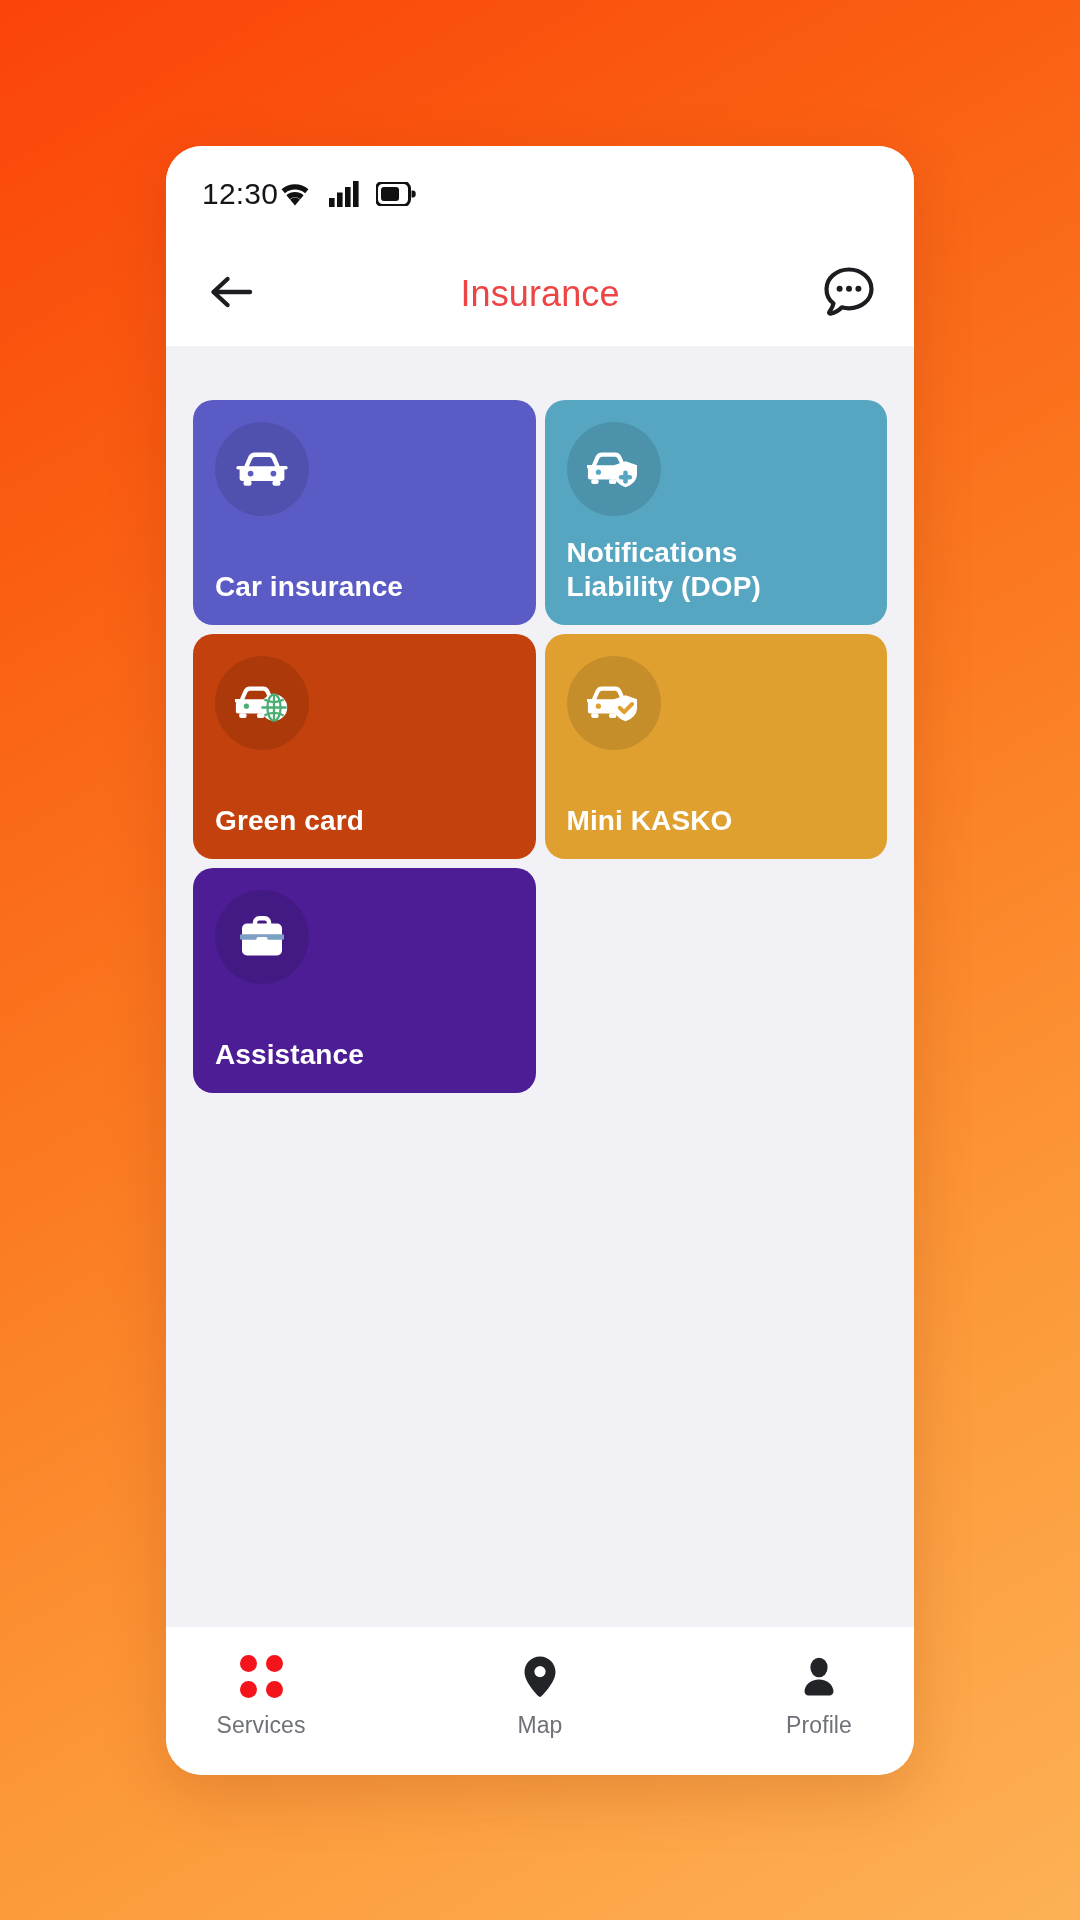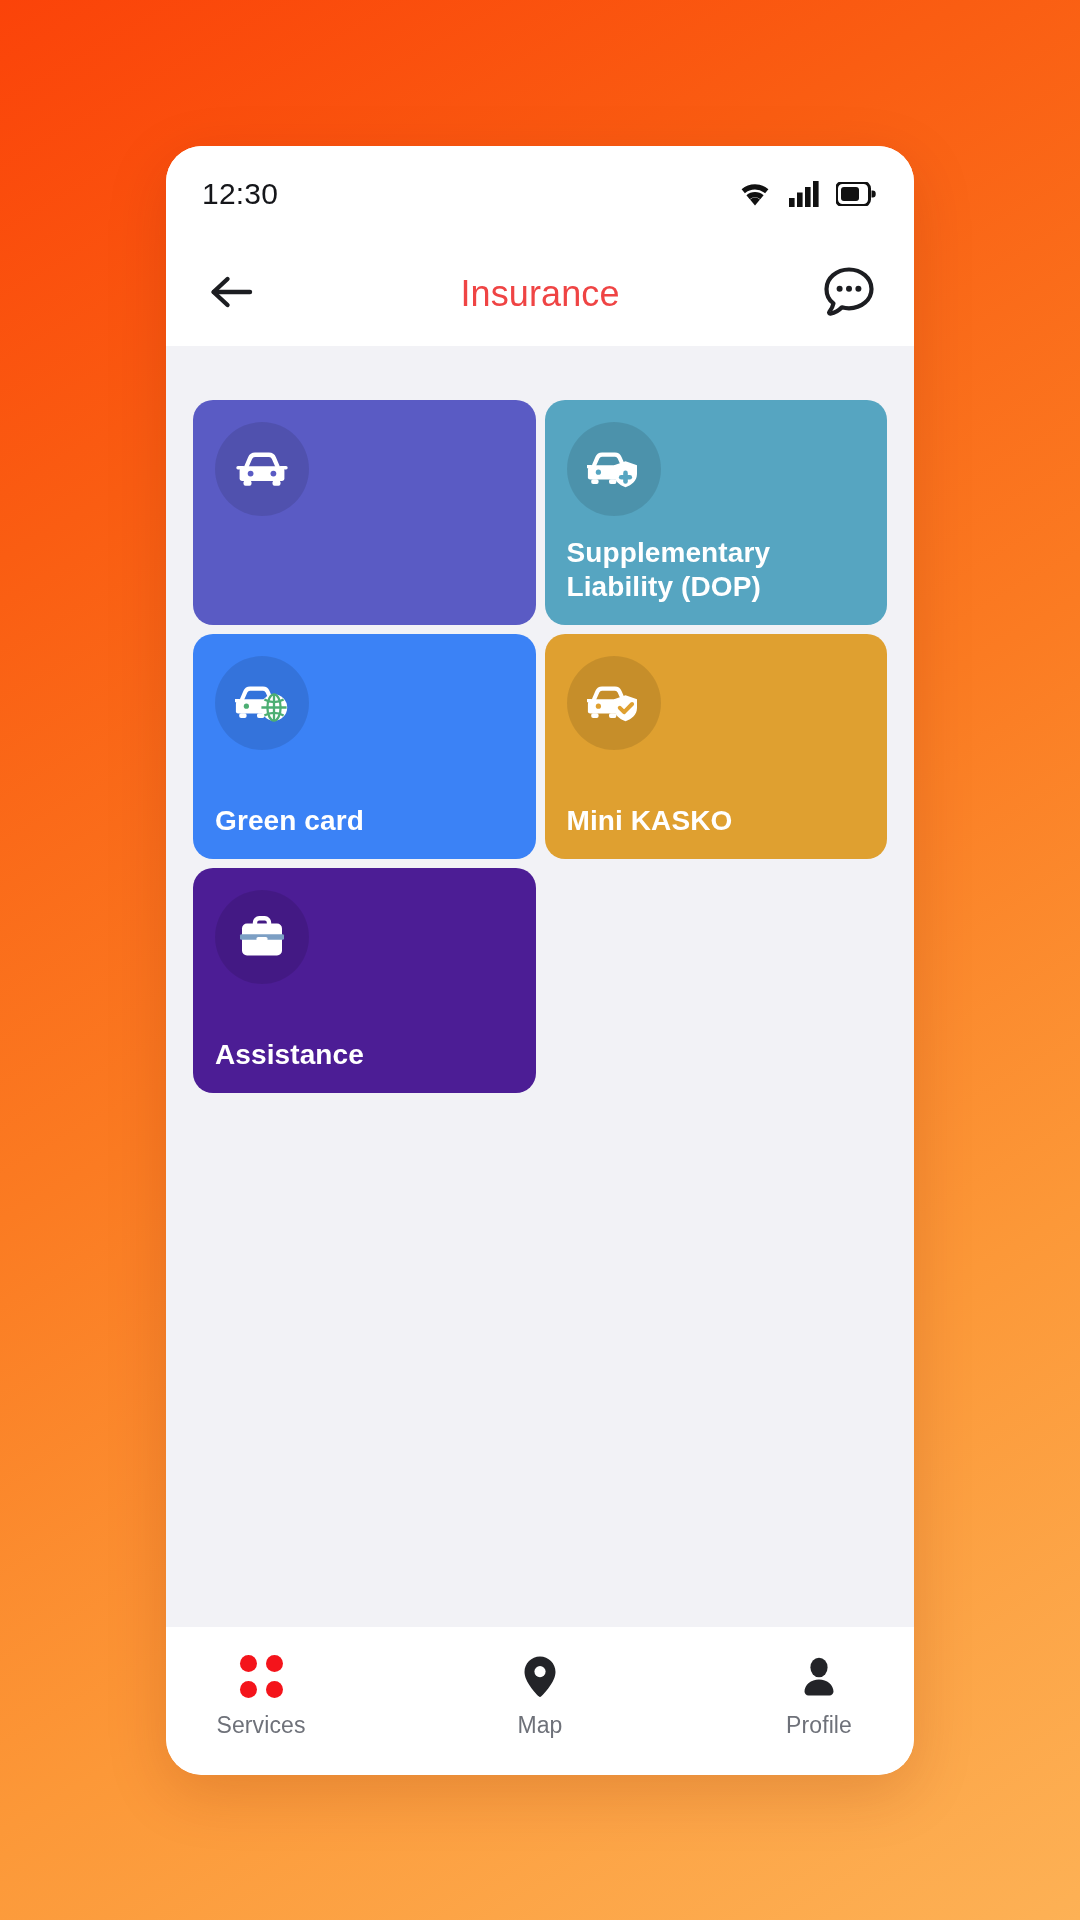--- a/index.html
+++ b/index.html
@@ -29,21 +29,20 @@
     box-shadow: 0 18px 60px rgba(120, 30, 0, 0.18);
   }
 
   
   .status-bar {
     height: 96px;
     flex: 0 0 96px;
     background: #FFFFFF;
     display: flex;
     align-items: center;
-    justify-content: space-between;
     padding: 0 38px 0 36px;
   }
   .status-time {
     font-size: 30px;
     font-weight: 500;
     color: #15161A;
     letter-spacing: 0.2px;
   }
   .status-icons {
     display: flex;
@@ -243,43 +242,44 @@
               <path d="M10.5 19.5l3.6-8.4C15 9 16.9 7.8 19 7.8h14c2.1 0 4 1.2 4.9 3.3l3.6 8.4" fill="none" stroke="#fff" stroke-width="4.4" stroke-linecap="round" stroke-linejoin="round"></path>
               <path d="M8.2 19.2h35.6c2.6 0 4.6 2.1 4.6 4.7v7.5c0 1.4-1.1 2.5-2.5 2.5H6.1c-1.4 0-2.5-1.1-2.5-2.5v-7.5c0-2.6 2-4.7 4.6-4.7z" fill="#fff"></path>
               <rect x="7.5" y="33.5" width="8" height="5.2" rx="2" fill="#fff"></rect>
               <rect x="36.5" y="33.5" width="8" height="5.2" rx="2" fill="#fff"></rect>
               <circle cx="14.6" cy="26.6" r="2.9" fill="#5A5BC4"></circle>
               <circle cx="37.4" cy="26.6" r="2.9" fill="#5A5BC4"></circle>
               <path d="M2 20.8h5M45 20.8h5" stroke="#fff" stroke-width="3.4" stroke-linecap="round"></path>
             </svg>
           </span>
         </div>
+        <div class="tile-label">Car insurance</div>
       </div>
 
       <div class="tile" style="background:#56A5C1">
         <div class="tile-badge">
           <span>
             <svg width="54" height="46" viewBox="0 0 54 46">
               <path d="M7 19.5l3.4-7.8c.8-1.9 2.6-3.1 4.6-3.1h13c2 0 3.8 1.2 4.6 3.1l2.1 4.8" fill="none" stroke="#fff" stroke-width="4.2" stroke-linecap="round" stroke-linejoin="round"></path>
               <path d="M5 19.3h24.5v14.3H3.2c-1.3 0-2.3-1.0-2.3-2.3v-7.4c0-2.5 1.8-4.6 4.1-4.6z" fill="#fff"></path>
               <rect x="4.2" y="33.2" width="7.4" height="4.8" rx="1.9" fill="#fff"></rect>
               <rect x="22" y="33.2" width="7.4" height="4.8" rx="1.9" fill="#fff"></rect>
               <circle cx="11.4" cy="26.2" r="2.6" fill="#56A5C1"></circle>
               <path d="M0 20.7h4" stroke="#fff" stroke-width="3.2" stroke-linecap="round"></path>
               <path d="M38.5 15.2l11.5 4.1v8.6c0 6.4-5.2 11.0-11.5 13.3-6.3-2.3-11.5-6.9-11.5-13.3v-8.6z" fill="#fff"></path>
               <rect x="36.2" y="24.6" width="4.6" height="13.2" rx="2.3" fill="#56A5C1"></rect>
               <rect x="31.9" y="28.9" width="13.2" height="4.6" rx="2.3" fill="#56A5C1"></rect>
             </svg>
           </span>
         </div>
-        <div class="tile-label">Supplementary
+        <div class="tile-label">Notifications
 Liability (DOP)</div>
       </div>
 
-      <div class="tile" style="background:#3b82f6">
+      <div class="tile" style="background:#c2410c">
         <div class="tile-badge">
           <span>
             <svg width="54" height="46" viewBox="0 0 54 46">
               <path d="M7 19.5l3.4-7.8c.8-1.9 2.6-3.1 4.6-3.1h13c2 0 3.8 1.2 4.6 3.1l2.1 4.8" fill="none" stroke="#fff" stroke-width="4.2" stroke-linecap="round" stroke-linejoin="round"></path>
               <path d="M5 19.3h24.5v14.3H3.2c-1.3 0-2.3-1.0-2.3-2.3v-7.4c0-2.5 1.8-4.6 4.1-4.6z" fill="#fff"></path>
               <rect x="4.2" y="33.2" width="7.4" height="4.8" rx="1.9" fill="#fff"></rect>
               <rect x="22" y="33.2" width="7.4" height="4.8" rx="1.9" fill="#fff"></rect>
               <circle cx="11.4" cy="26.2" r="2.6" fill="#4DAE73"></circle>
               <path d="M0 20.7h4" stroke="#fff" stroke-width="3.2" stroke-linecap="round"></path>
               <circle cx="39" cy="27.5" r="13.2" fill="#fff"></circle>

